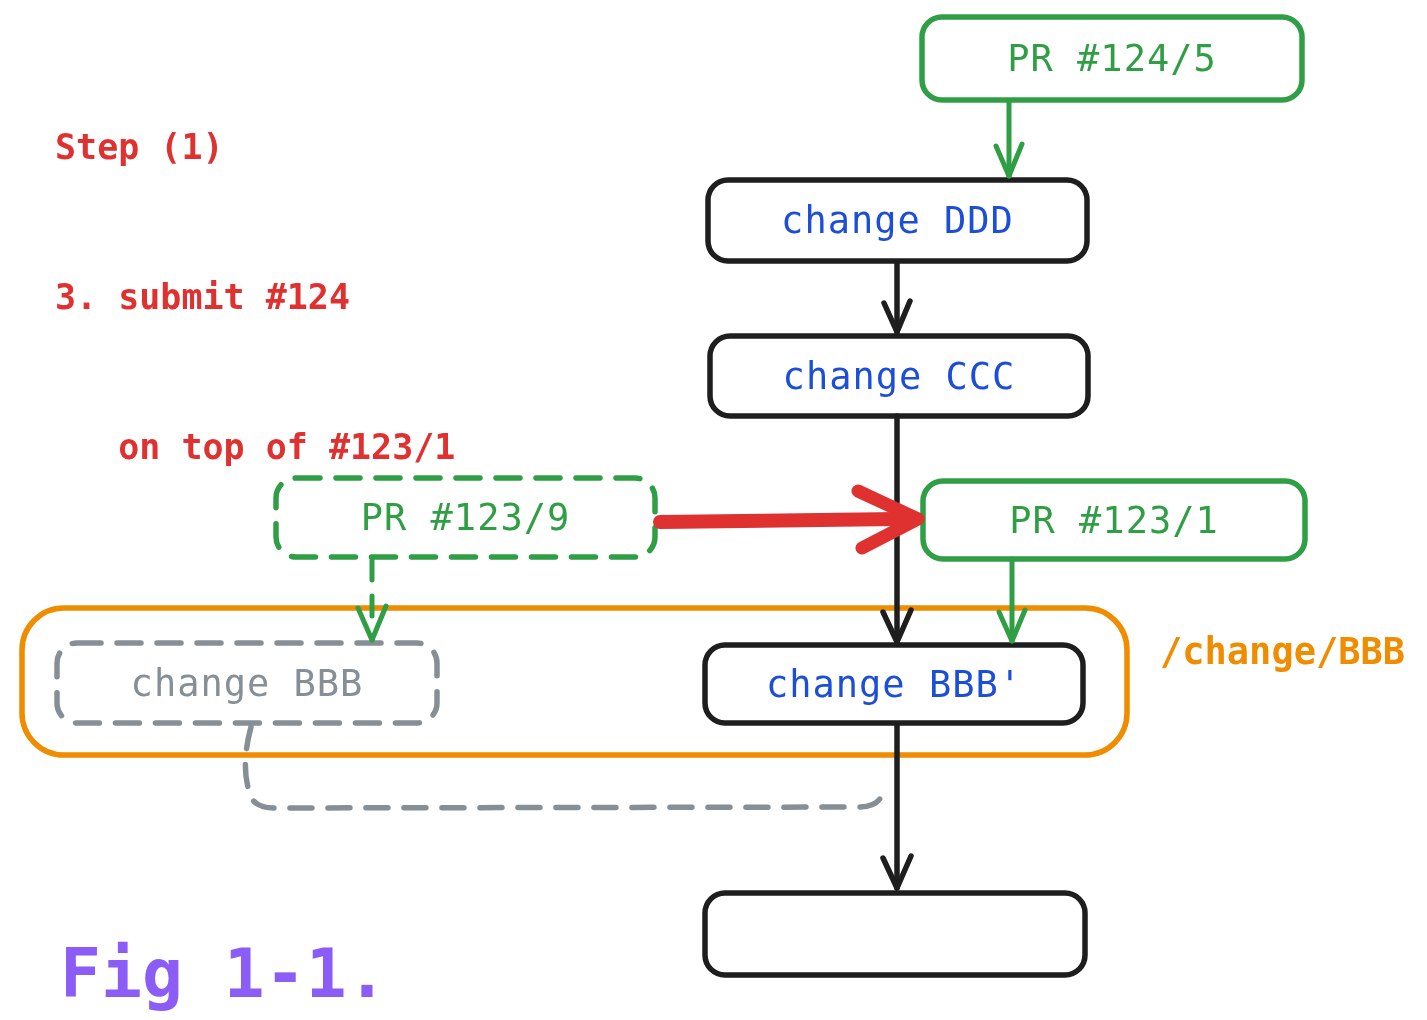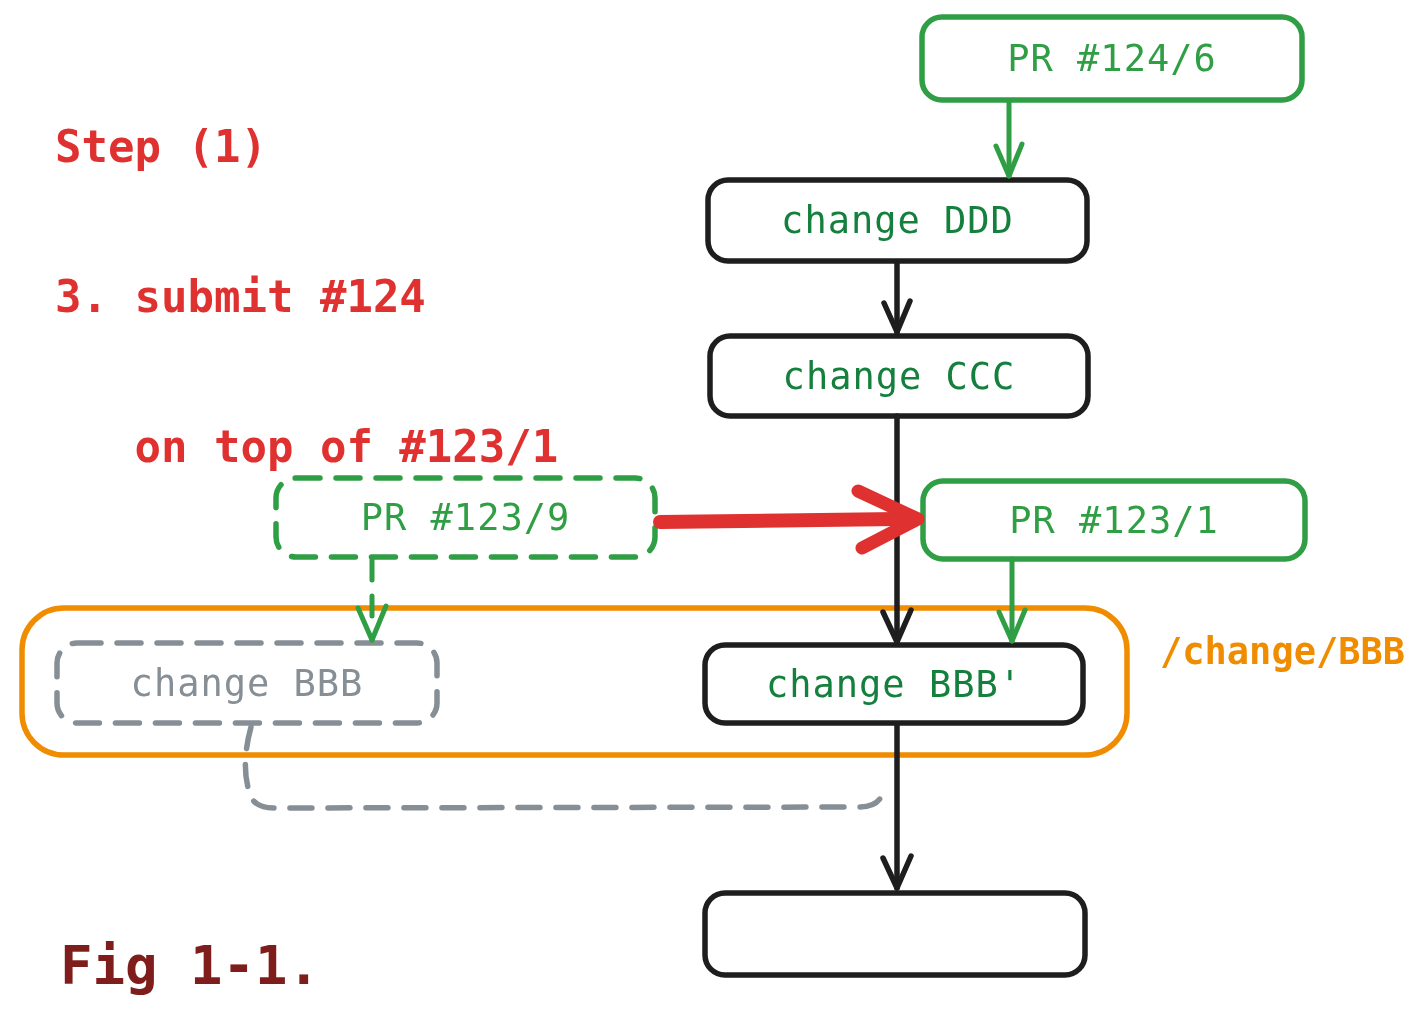--- a/index.html
+++ b/index.html
@@ -21,52 +21,52 @@
     width: 1427px;
     height: 1020px;
   }
   .node-label {
     position: absolute;
     display: flex;
     align-items: center;
     justify-content: center;
     font-size: 37px;
     font-weight: 500;
-    color: #15803d;
+    color: #1d4ed8;
     white-space: pre;
     letter-spacing: 1px;
   }
   .green-text  { color: #2f9e44; }
   .gray-text   { color: #868e96; }
   .notes {
     position: absolute;
     left: 55px;
     top: 22px;
-    font-size: 44px;
+    font-size: 35px;
     font-weight: 700;
     line-height: 50px;
     color: #e03131;
     white-space: pre;
   }
   .branch-label {
     position: absolute;
     left: 1160px;
     top: 630px;
     font-size: 37px;
     font-weight: 700;
     color: #f08c00;
     white-space: pre;
   }
   .fig-caption {
     position: absolute;
     left: 60px;
     top: 934px;
-    font-size: 54px;
+    font-size: 68px;
     font-weight: 700;
-    color: #7f1d1d;
+    color: #8b5cf6;
     white-space: pre;
   }
 </style>
 </head>
 <body>
 
 <div id="canvas">
 
   <svg id="wires" viewBox="0 0 1427 1020" fill="none" stroke-linecap="round" stroke-linejoin="round">
 
@@ -124,21 +124,21 @@
 
     <path d="M251,727 C244,753 243,776 251,797 C255,805 263,808 274,808 L858,807 C870,807 877,804 881,797" stroke="#868e96" stroke-width="5.5" stroke-dasharray="22 16"></path>
   </svg>
 
   <div class="notes">
     <div>Step (1)</div>
     <div>3. submit #124</div>
     <div>   on top of #123/1</div>
   </div>
 
-  <div class="node-label green-text" style="left:922px; top:17px; width:380px; height:83px;">PR #124/6</div>
+  <div class="node-label green-text" style="left:922px; top:17px; width:380px; height:83px;">PR #124/5</div>
 
   <div class="node-label" style="left:708px; top:180px; width:379px; height:81px;">change DDD</div>
 
   <div class="node-label" style="left:710px; top:336px; width:378px; height:80px;">change CCC</div>
 
   <div class="node-label green-text" style="left:276px; top:478px; width:379px; height:79px;">PR #123/9</div>
 
   <div class="node-label green-text" style="left:923px; top:481px; width:382px; height:78px;">PR #123/1</div>
 
   <div class="node-label gray-text" style="left:57px; top:643px; width:380px; height:80px;">change BBB</div>

